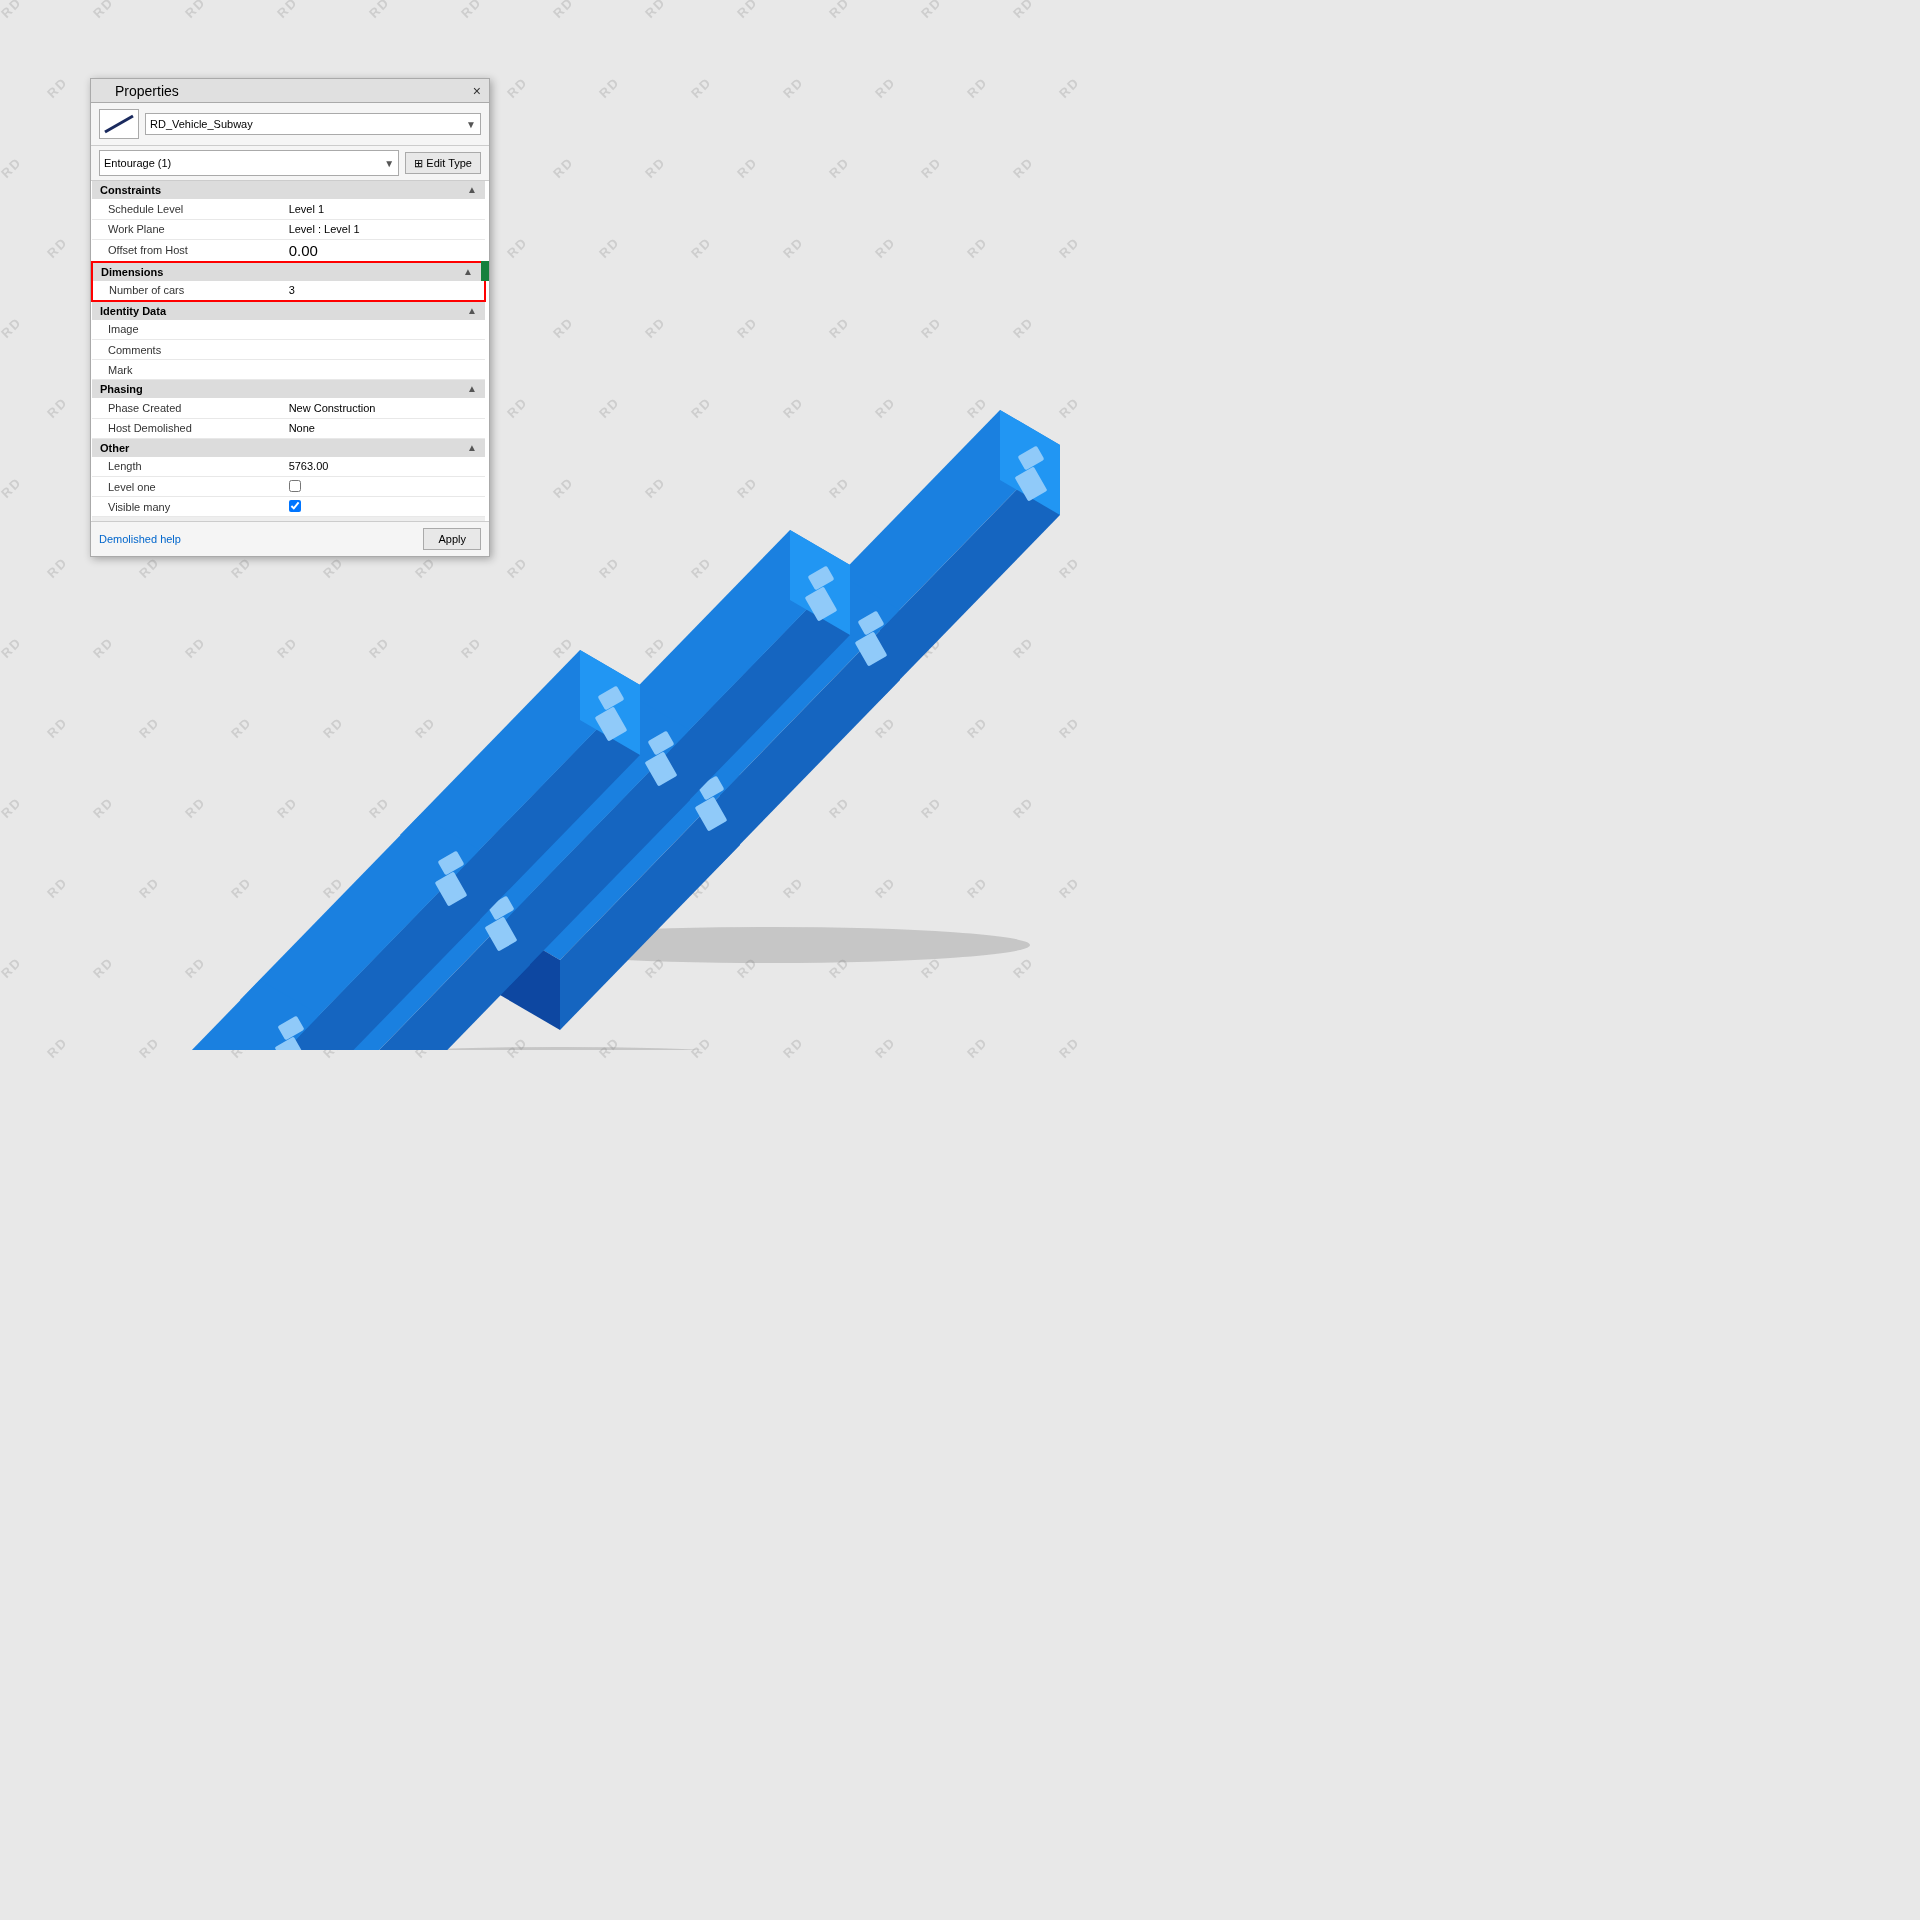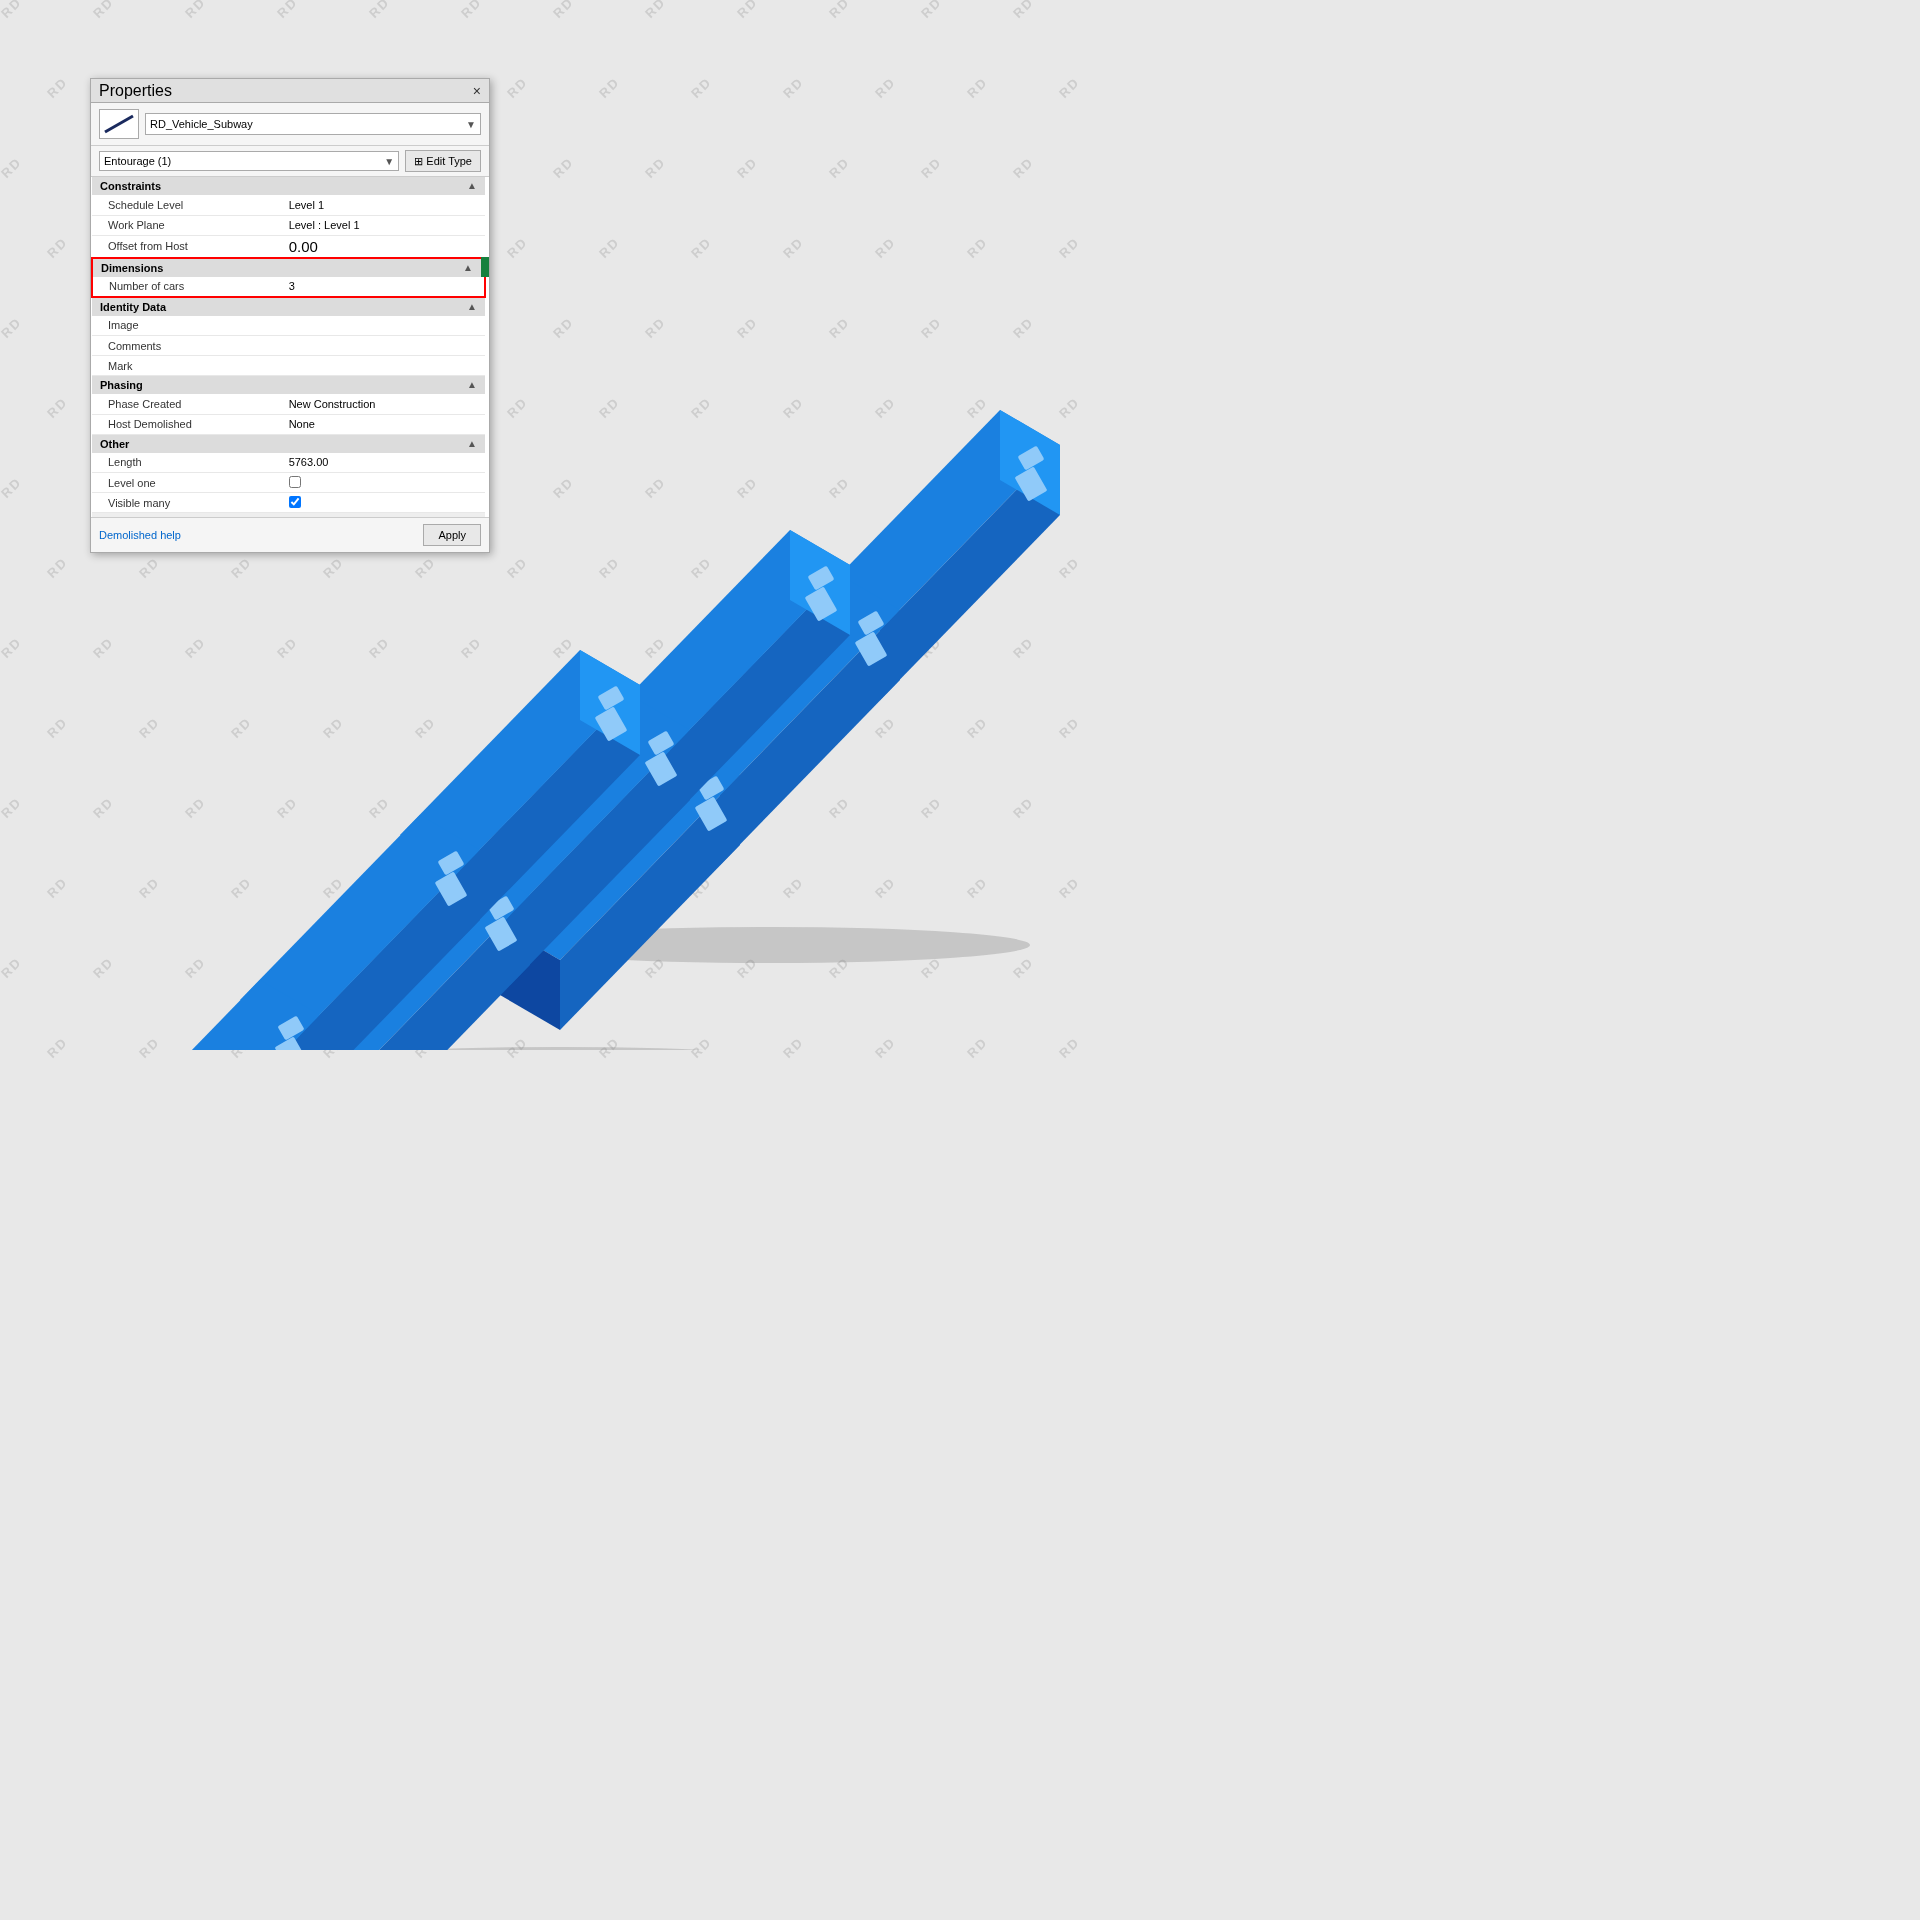--- a/index.html
+++ b/index.html
@@ -48,23 +48,24 @@
       display: flex;
       justify-content: space-between;
       align-items: center;
       background: #e0e0e0;
       border-bottom: 1px solid #aaa;
       padding: 4px 8px;
       height: 24px;
     }
 
     .panel-title {
-      font-size: 16px;
+      font-size: 14px;
       font-weight: normal;
       color: #000;
+      margin-left: 16px;
     }
 
     .panel-close {
       cursor: pointer;
       font-size: 14px;
       color: #333;
       background: none;
       border: none;
       line-height: 1;
     }
@@ -112,21 +113,21 @@
       display: flex;
       align-items: center;
       padding: 4px 8px;
       gap: 6px;
       border-bottom: 1px solid #ccc;
       background: #f5f5f5;
     }
 
     .filter-dropdown {
       flex: 1;
-      height: 20px;
+      height: 26px;
       border: 1px solid #aaa;
       background: white;
       padding: 2px 4px;
       font-size: 11px;
       display: flex;
       align-items: center;
       justify-content: space-between;
     }
 
     .edit-type-btn {

